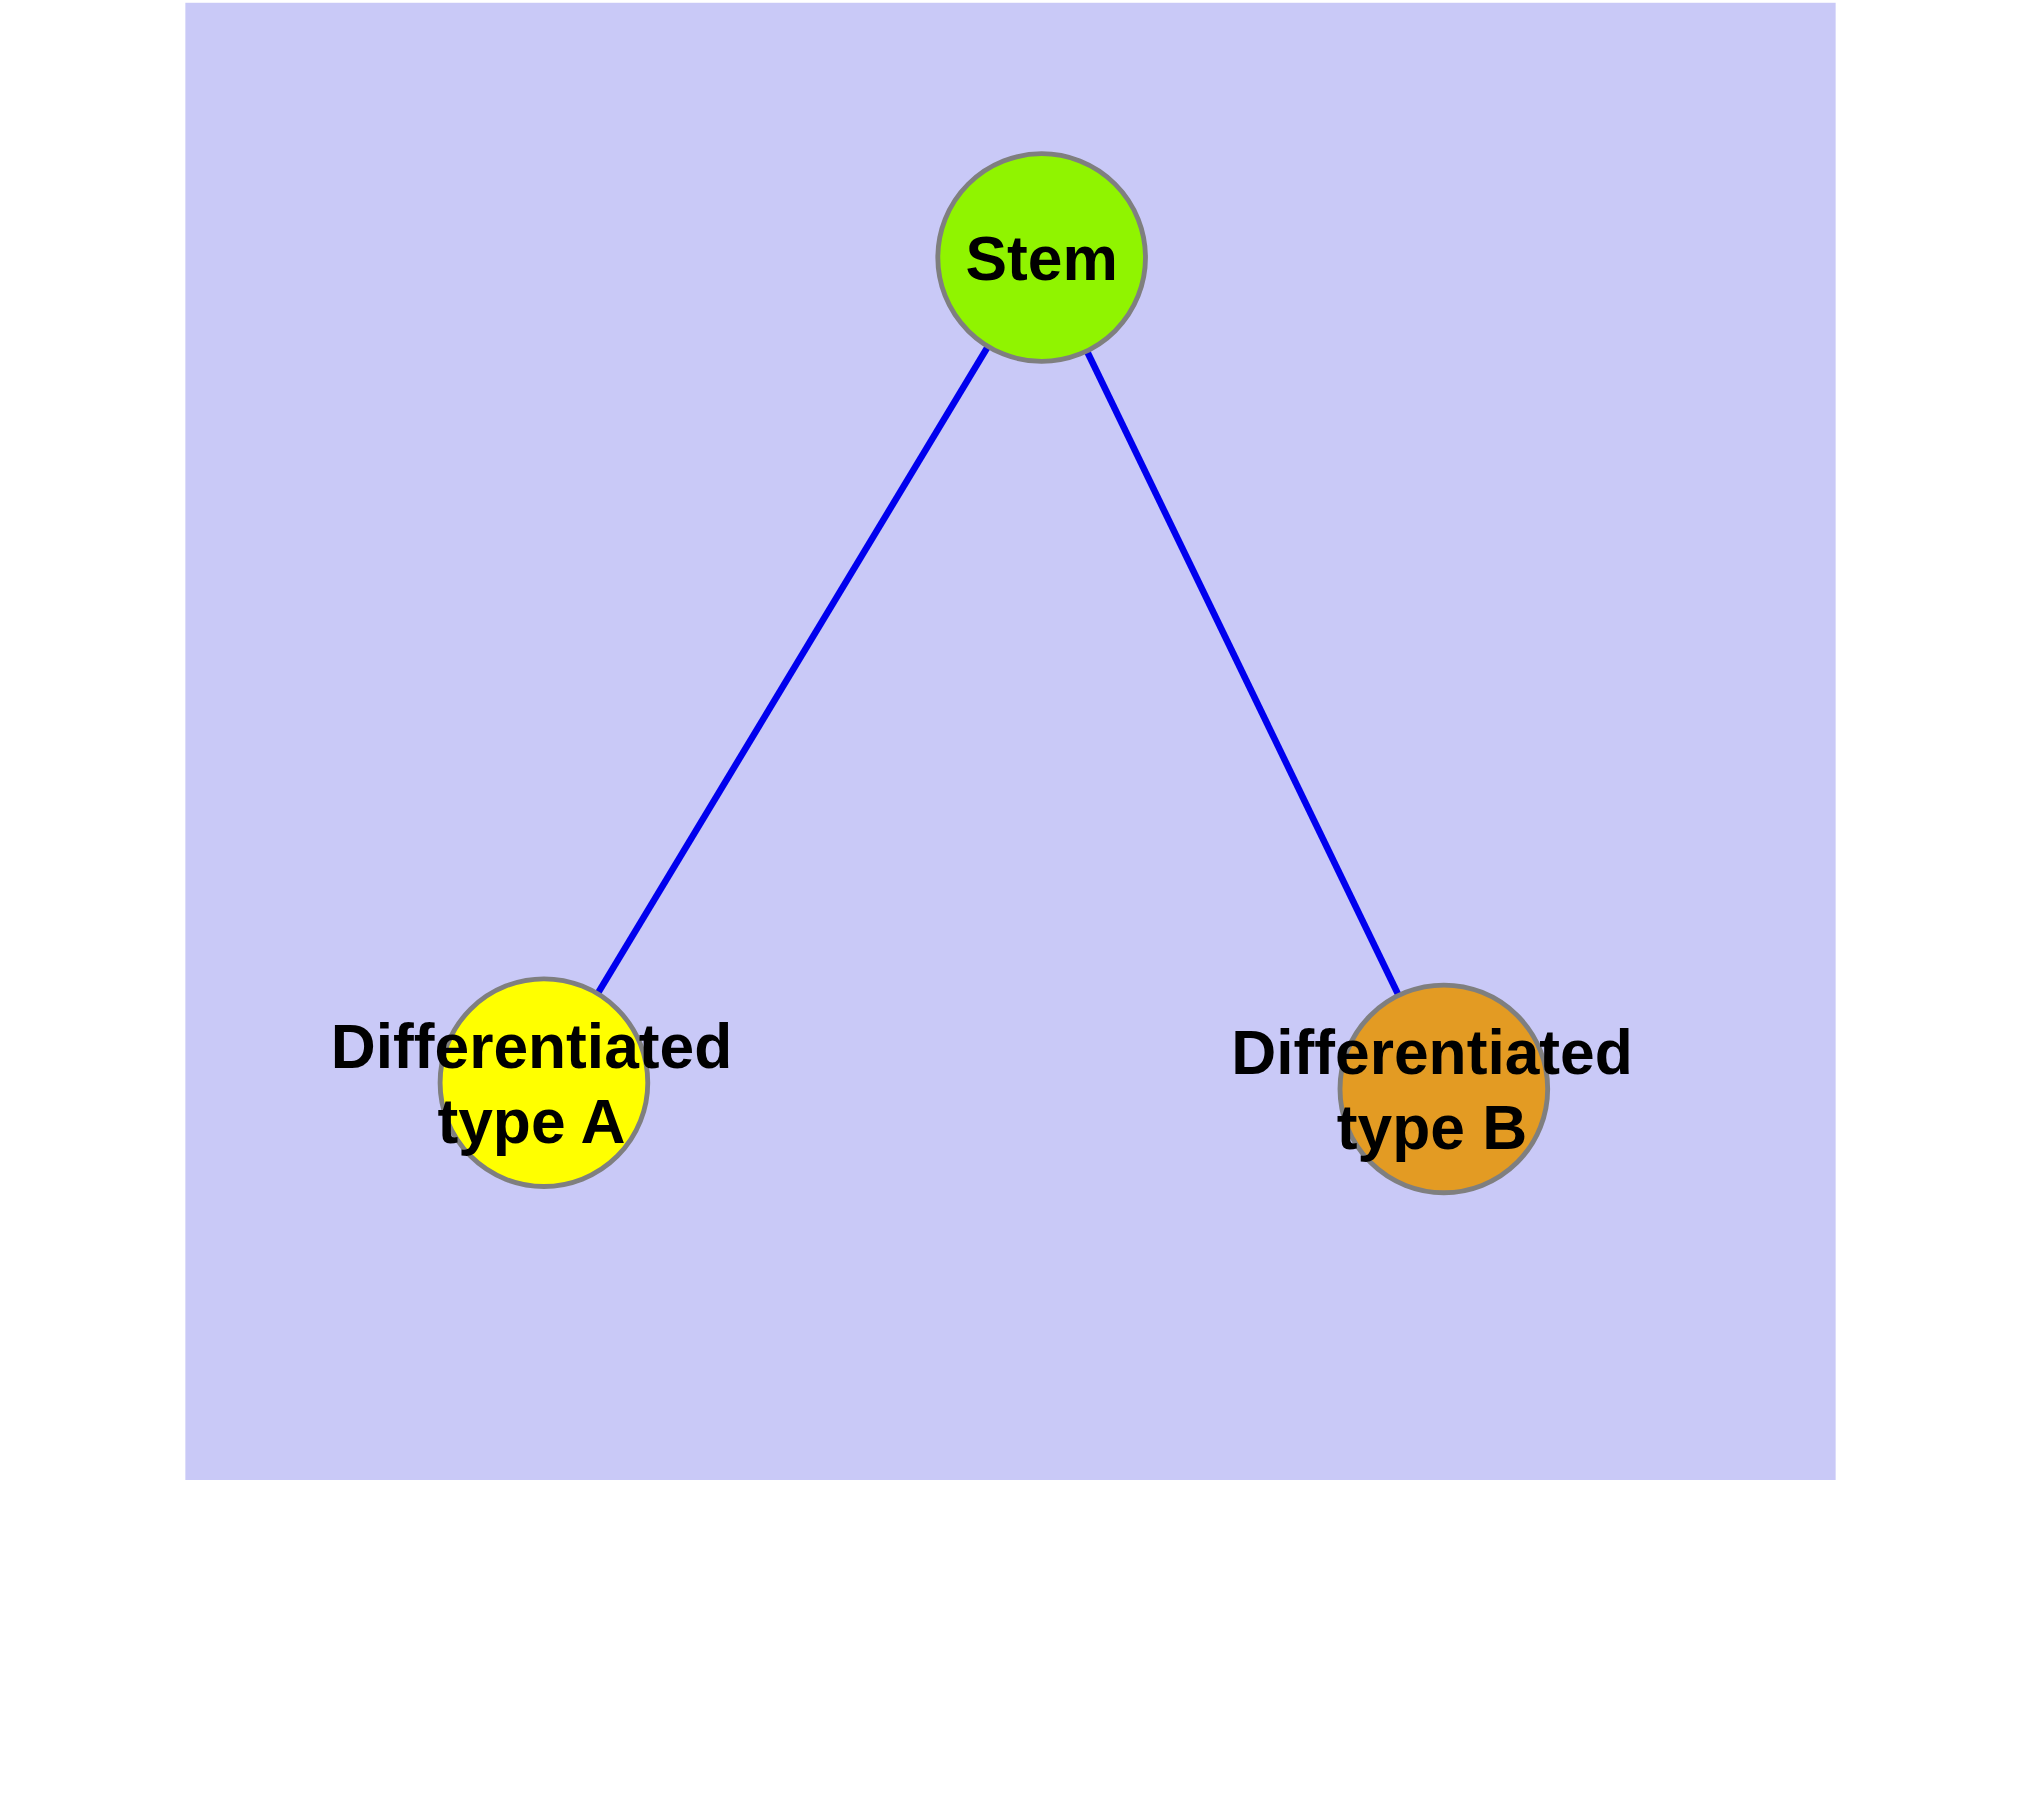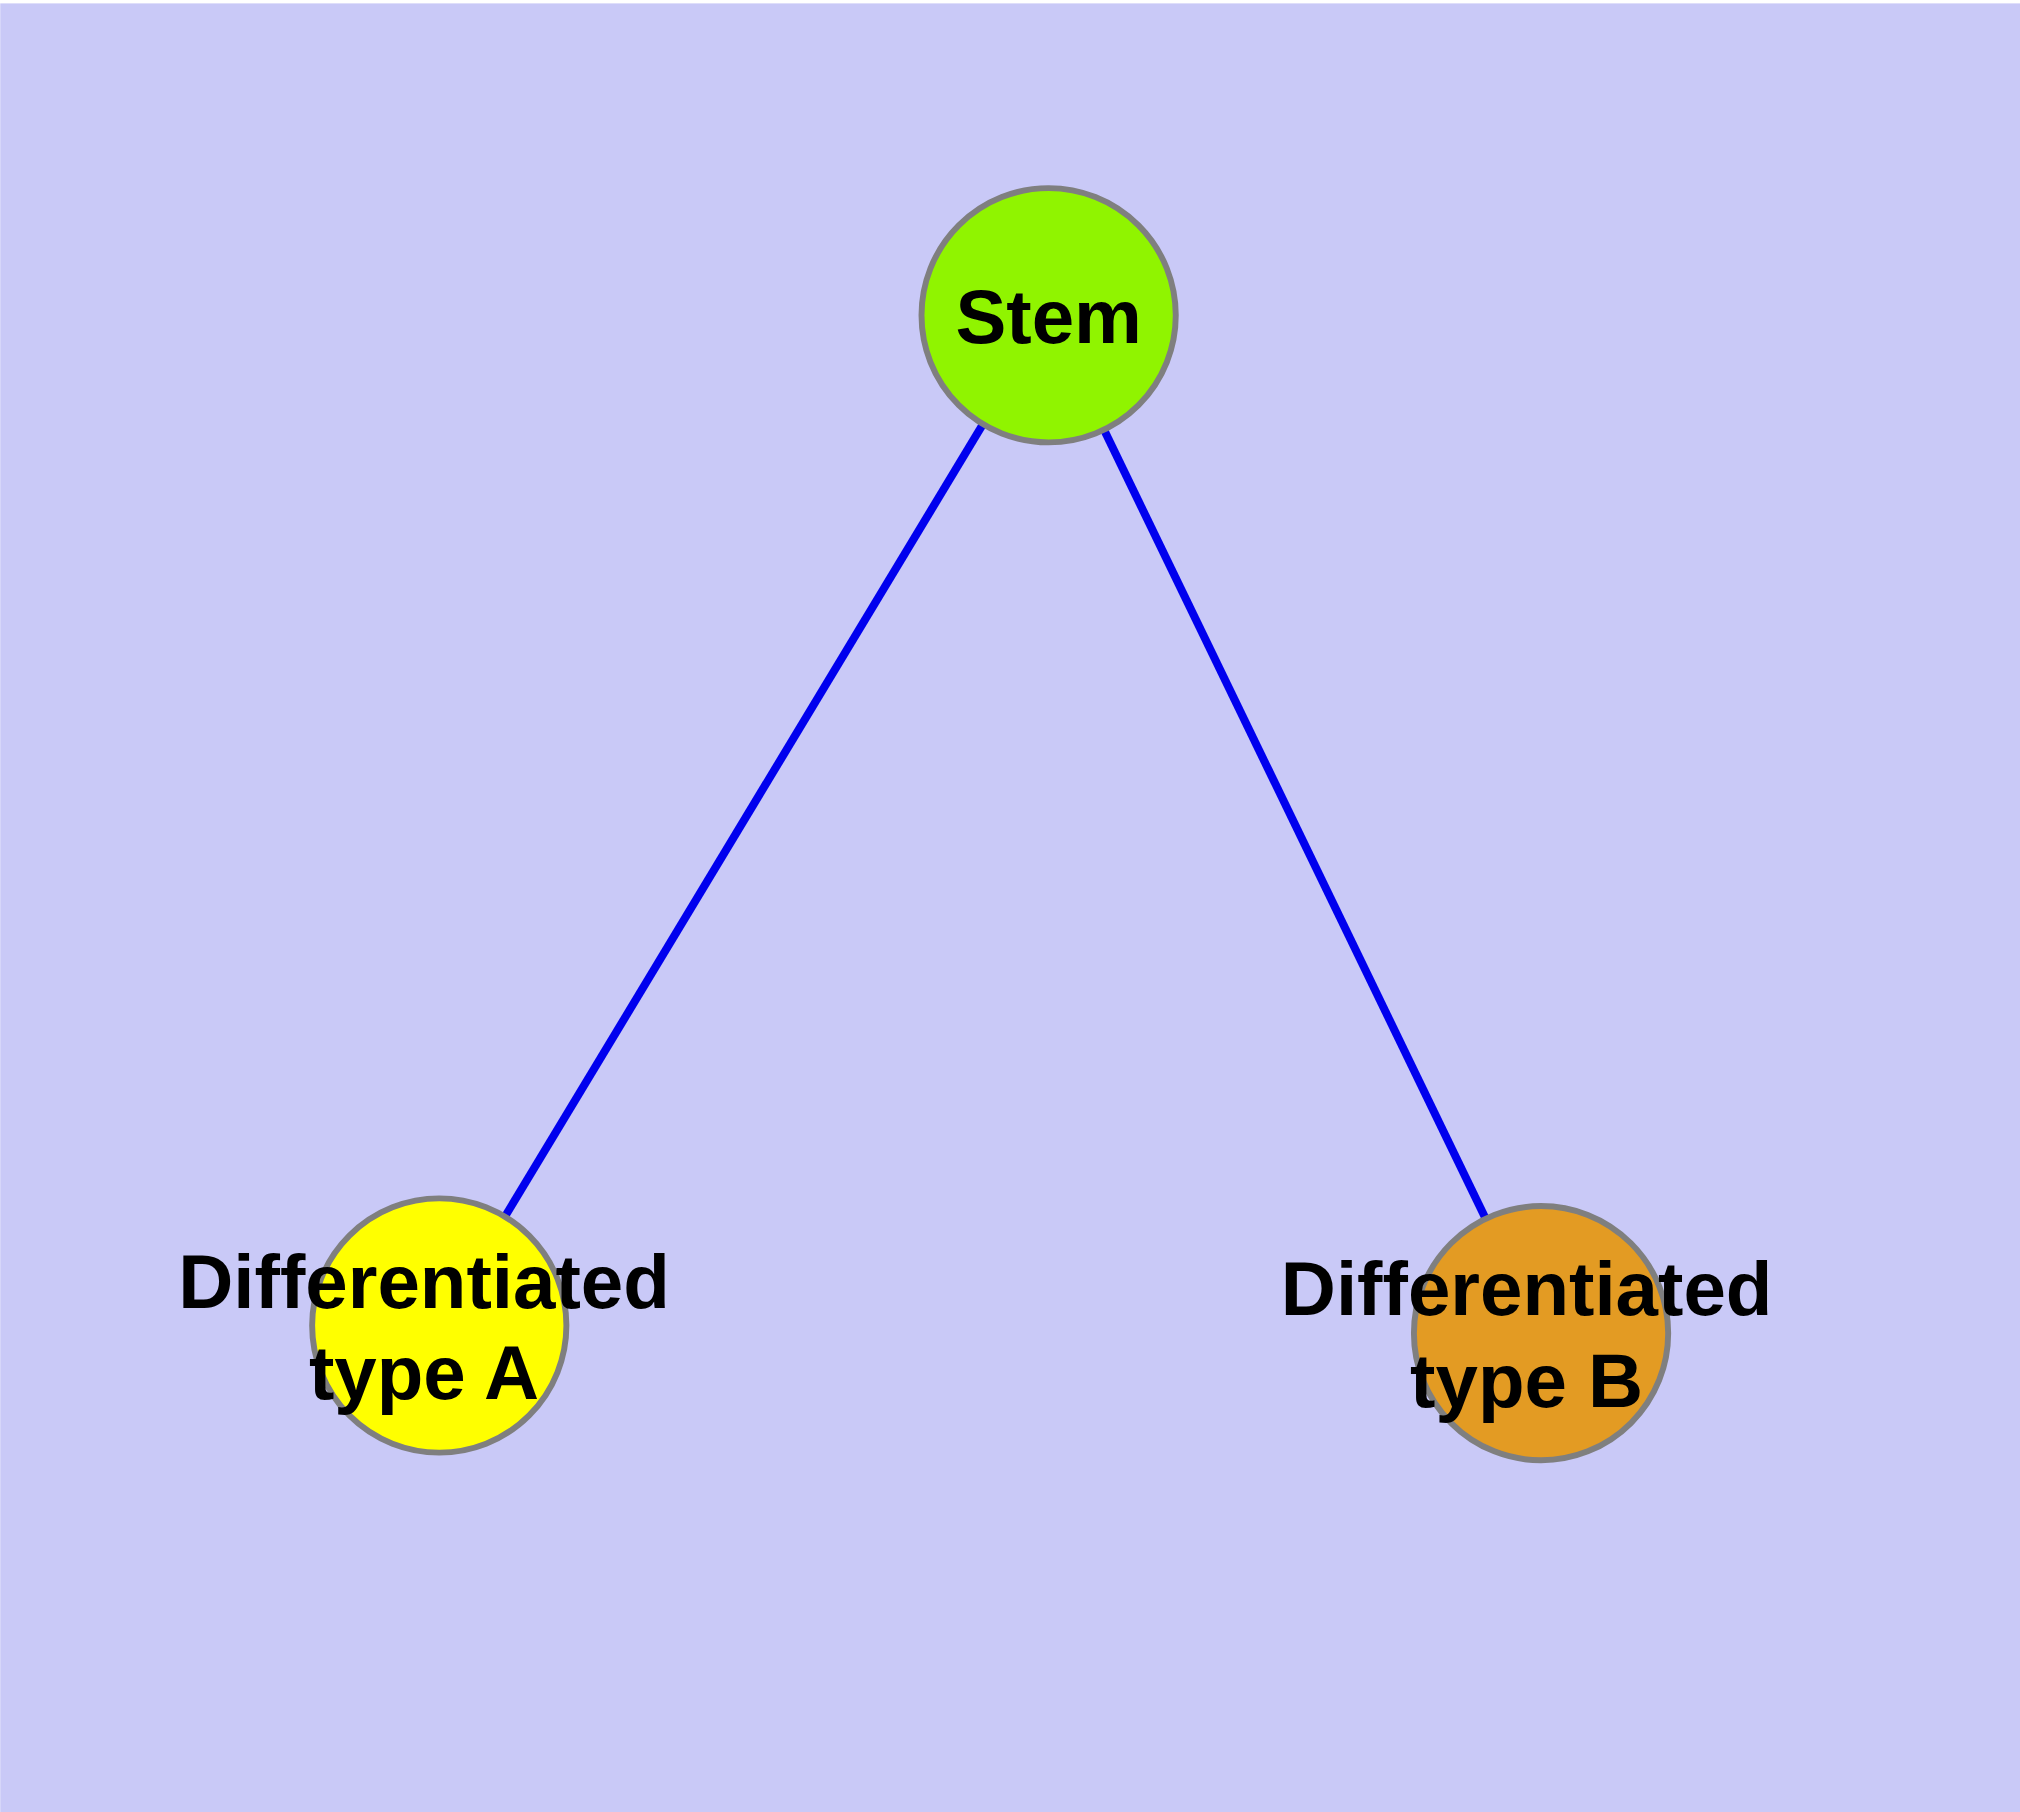--- a/index.html
+++ b/index.html
@@ -2,21 +2,21 @@
 <html style="font-size:13.6px"><head>
 <meta charset="utf-8">
 <style>
   html, body {
     margin: 0;
     padding: 0;
   }
   .figure {
     position: relative;
     width: 2021px;
-    height: 1812px;
+    height: 1480px;
     overflow: hidden;
     font-family: "Liberation Sans", "DejaVu Sans", sans-serif;
   }
   .figure svg {
     display: block;
     width: 100%;
     height: 100%;
   }
   .node-label {
     font-family: "Liberation Sans", "DejaVu Sans", sans-serif;

